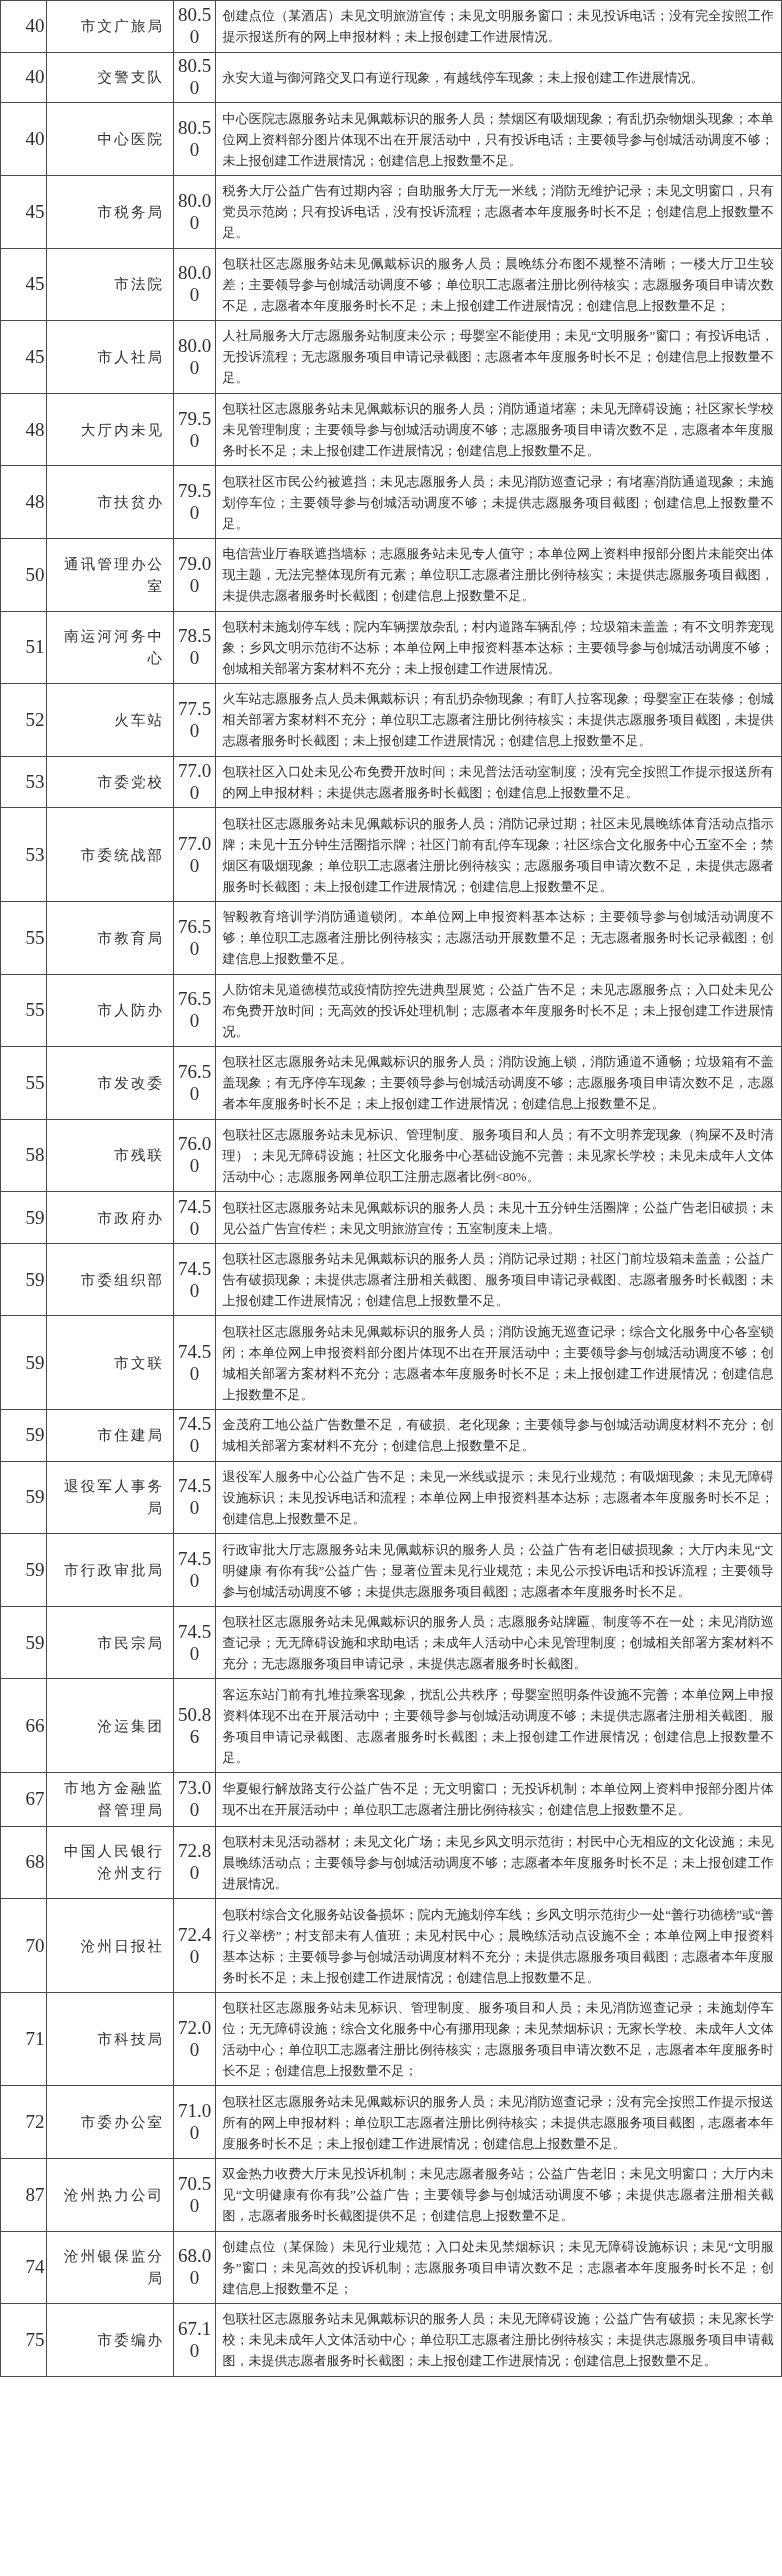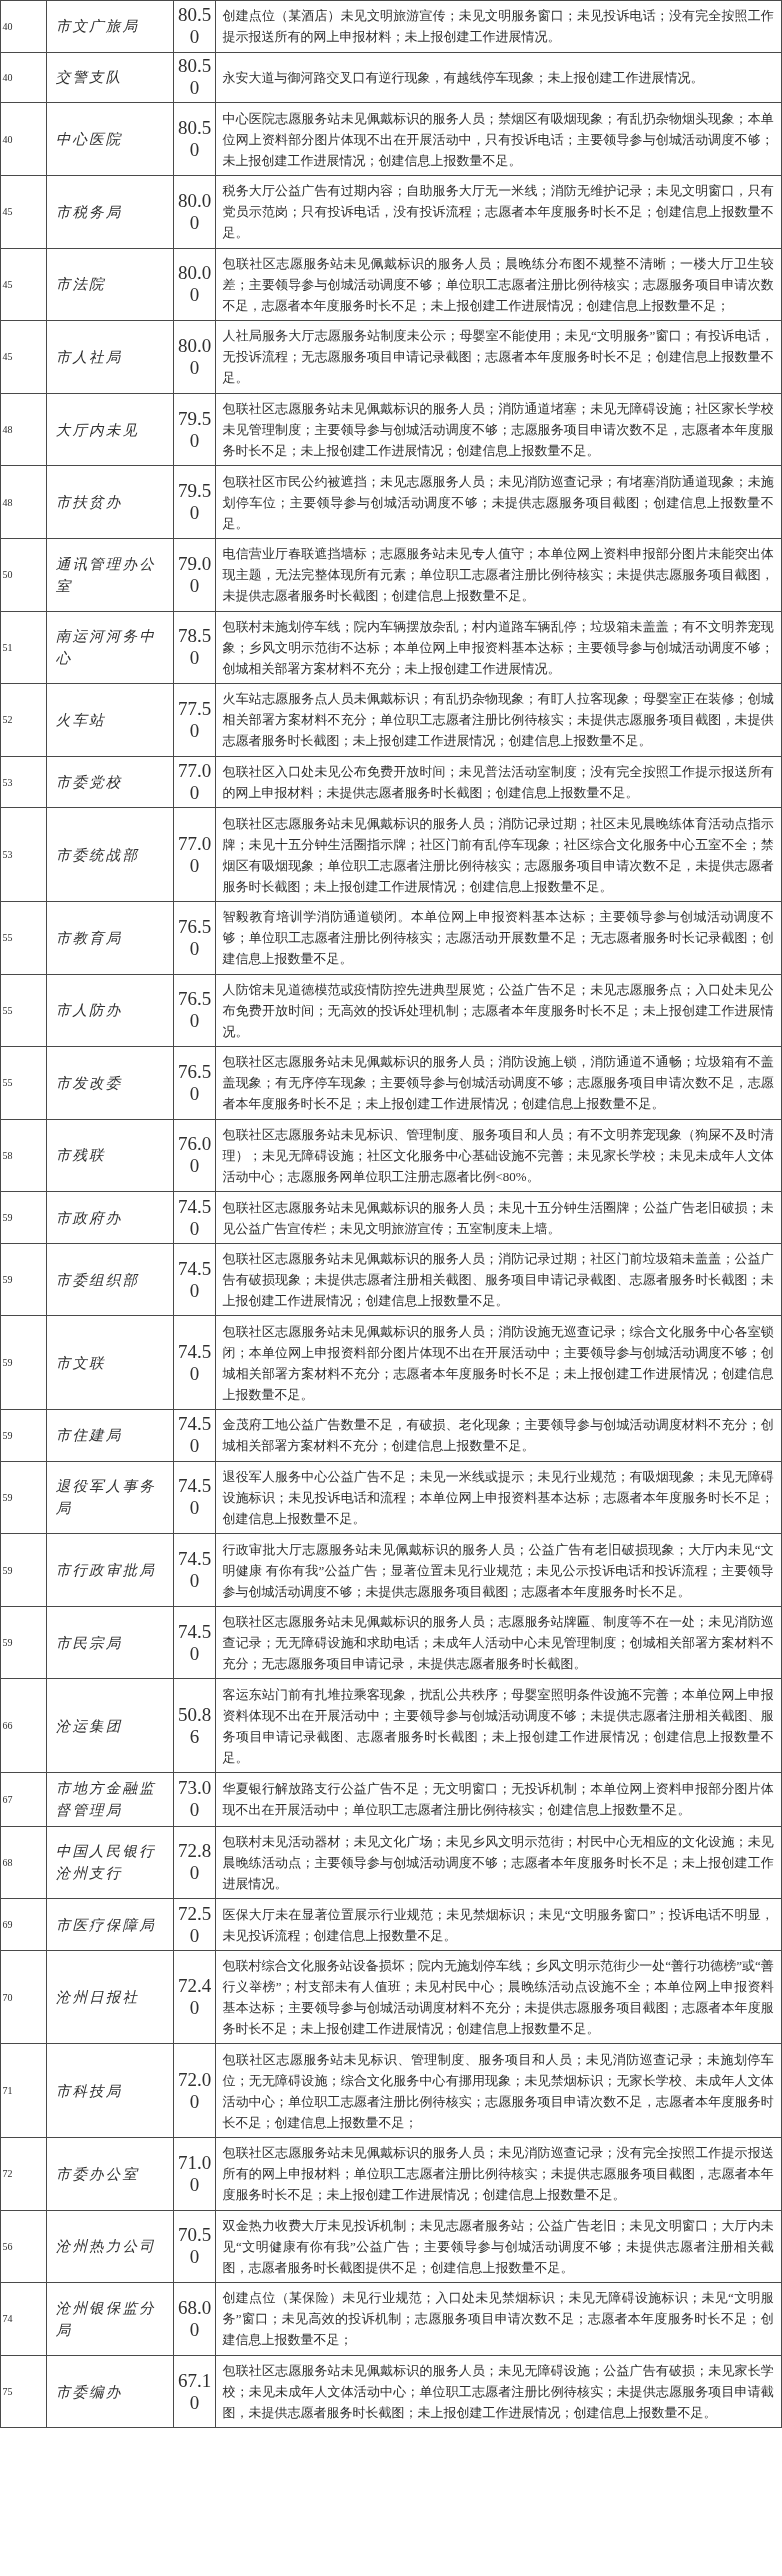--- a/index.html
+++ b/index.html
@@ -20,31 +20,30 @@
   table.assessment td {
     border: 0.7px solid #4a4a4a;
     vertical-align: middle;
     overflow: hidden;
     word-break: break-all;
   }
   table.assessment tr {
     height: 45px; 
   }
   td.col-rank {
-    text-align: left;
-    font-size: 10px;
+    text-align: right;
+    font-size: 19px;
     padding: 2.9px 1.4px;
   }
   td.col-name {
-    text-align: left;
+    text-align: right;
     font-size: 14.5px;
     letter-spacing: 2.2px;
     padding: 4.3px 8.7px;
     line-height: 22px;
-    font-style: italic;
   }
   td.col-score {
     text-align: center;
     font-size: 19px;
     padding: 2.9px 1.4px;
   }
   td.col-issues {
     font-size: 13px;
     line-height: 21px;
     padding: 4.3px 7.2px 4.3px 6.5px;
@@ -218,45 +217,39 @@
     <td class="col-score">73.00</td>
     <td class="col-issues">华夏银行解放路支行公益广告不足；无文明窗口；无投诉机制；本单位网上资料申报部分图片体现不出在开展活动中；单位职工志愿者注册比例待核实；创建信息上报数量不足。</td>
   </tr>
       <tr>
     <td class="col-rank">68</td>
     <td class="col-name">中国人民银行沧州支行</td>
     <td class="col-score">72.80</td>
     <td class="col-issues">包联村未见活动器材；未见文化广场；未见乡风文明示范街；村民中心无相应的文化设施；未见晨晚练活动点；主要领导参与创城活动调度不够；志愿者本年度服务时长不足；未上报创建工作进展情况。</td>
   </tr>
       <tr>
-    <td class="col-rank">69</td>
-    <td class="col-name">市医疗保障局</td>
-    <td class="col-score">72.50</td>
-    <td class="col-issues">医保大厅未在显著位置展示行业规范；未见禁烟标识；未见“文明服务窗口”；投诉电话不明显，未见投诉流程；创建信息上报数量不足。</td>
-  </tr>
-      <tr>
     <td class="col-rank">70</td>
     <td class="col-name">沧州日报社</td>
     <td class="col-score">72.40</td>
     <td class="col-issues">包联村综合文化服务站设备损坏；院内无施划停车线；乡风文明示范街少一处“善行功德榜”或“善行义举榜”；村支部未有人值班；未见村民中心；晨晚练活动点设施不全；本单位网上申报资料基本达标；主要领导参与创城活动调度材料不充分；未提供志愿服务项目截图；志愿者本年度服务时长不足；未上报创建工作进展情况；创建信息上报数量不足。</td>
   </tr>
       <tr>
     <td class="col-rank">71</td>
     <td class="col-name">市科技局</td>
     <td class="col-score">72.00</td>
     <td class="col-issues">包联社区志愿服务站未见标识、管理制度、服务项目和人员；未见消防巡查记录；未施划停车位；无无障碍设施；综合文化服务中心有挪用现象；未见禁烟标识；无家长学校、未成年人文体活动中心；单位职工志愿者注册比例待核实；志愿服务项目申请次数不足，志愿者本年度服务时长不足；创建信息上报数量不足；</td>
   </tr>
       <tr>
     <td class="col-rank">72</td>
     <td class="col-name">市委办公室</td>
     <td class="col-score">71.00</td>
     <td class="col-issues">包联社区志愿服务站未见佩戴标识的服务人员；未见消防巡查记录；没有完全按照工作提示报送所有的网上申报材料；单位职工志愿者注册比例待核实；未提供志愿服务项目截图，志愿者本年度服务时长不足；未上报创建工作进展情况；创建信息上报数量不足。</td>
   </tr>
       <tr>
-    <td class="col-rank">56</td>
+    <td class="col-rank">87</td>
     <td class="col-name">沧州热力公司</td>
     <td class="col-score">70.50</td>
     <td class="col-issues">双金热力收费大厅未见投诉机制；未见志愿者服务站；公益广告老旧；未见文明窗口；大厅内未见“文明健康有你有我”公益广告；主要领导参与创城活动调度不够；未提供志愿者注册相关截图，志愿者服务时长截图提供不足；创建信息上报数量不足。</td>
   </tr>
       <tr>
     <td class="col-rank">74</td>
     <td class="col-name">沧州银保监分局</td>
     <td class="col-score">68.00</td>
     <td class="col-issues">创建点位（某保险）未见行业规范；入口处未见禁烟标识；未见无障碍设施标识；未见“文明服务”窗口；未见高效的投诉机制；志愿服务项目申请次数不足；志愿者本年度服务时长不足；创建信息上报数量不足；</td>
   </tr>

